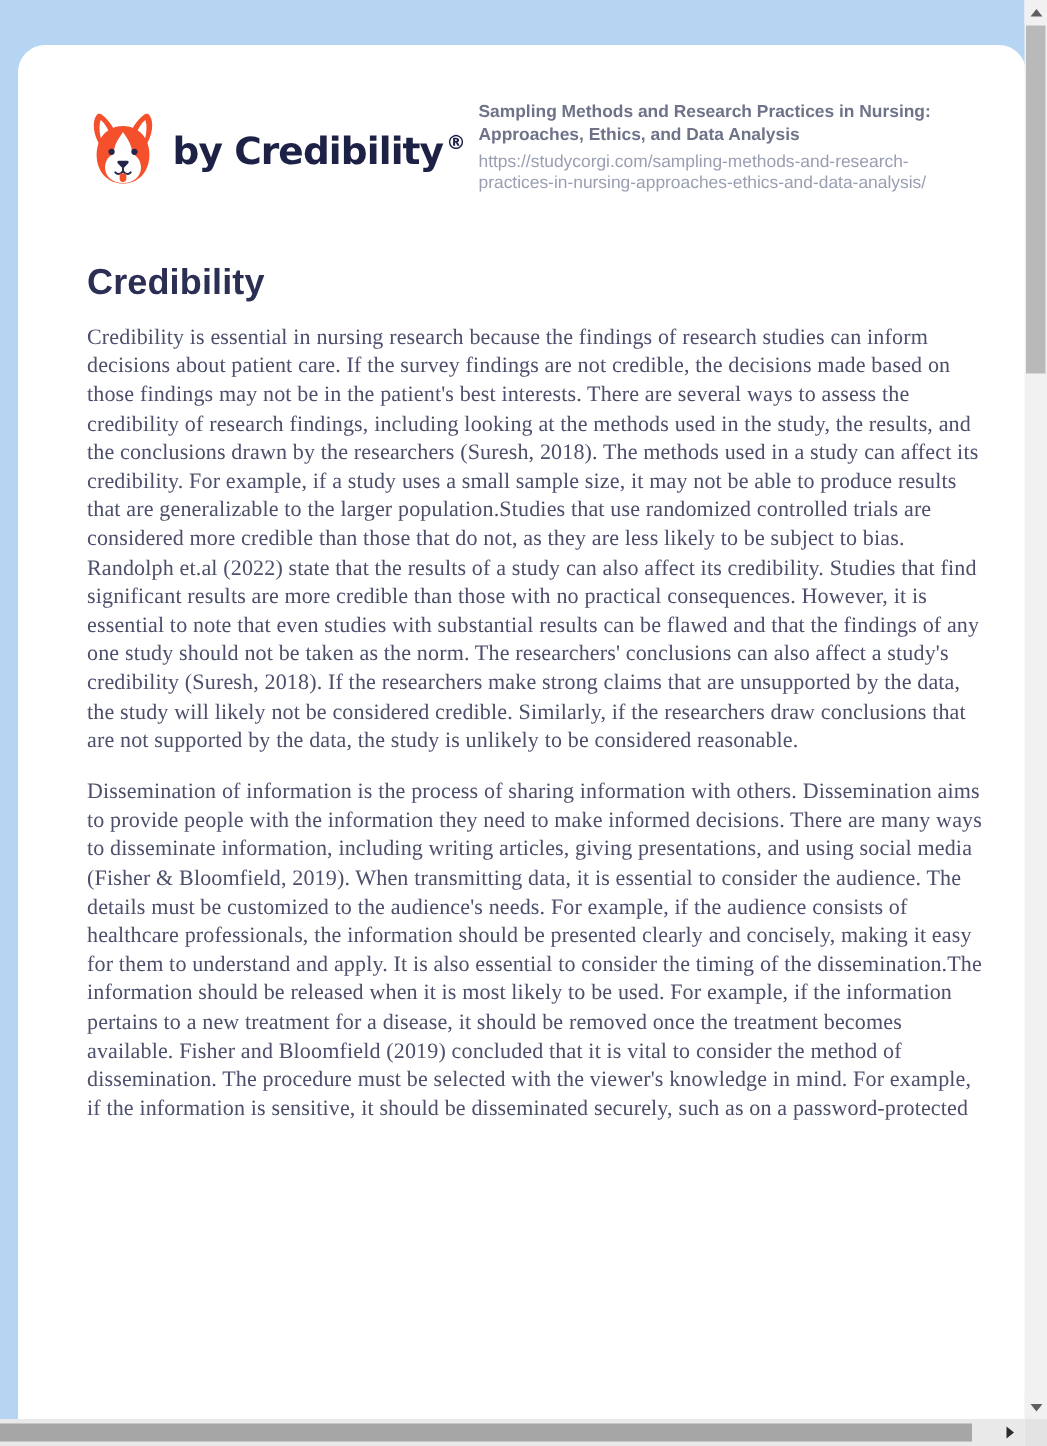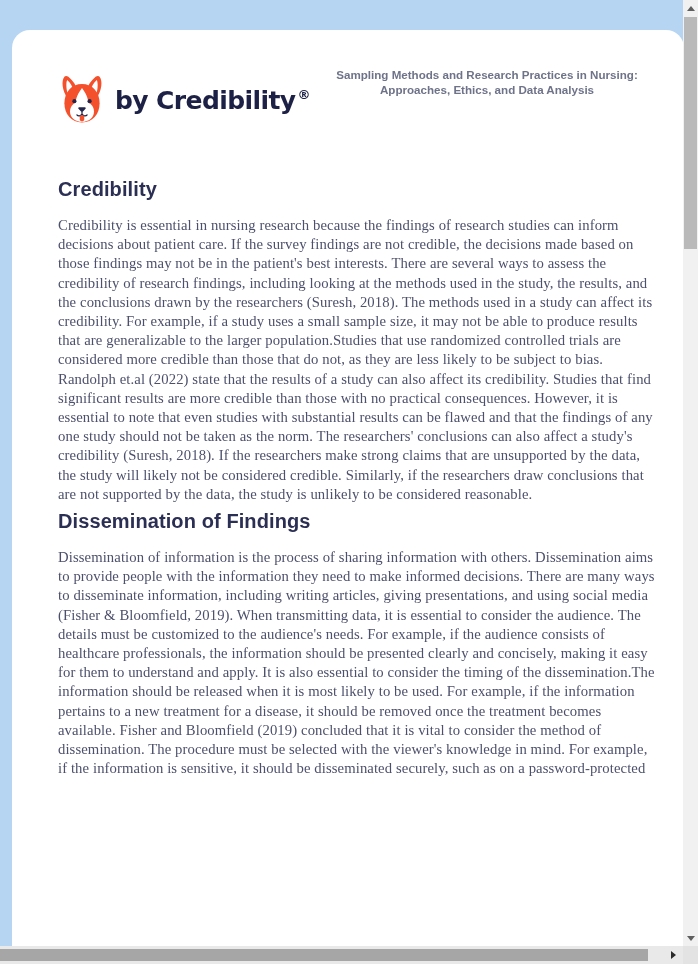--- a/index.html
+++ b/index.html
@@ -47,21 +47,21 @@
   }
   .reg-mark {
     font-size: 13px;
     vertical-align: 10px;
     font-weight: bold;
     color: #1d2145;
     margin-left: 2px;
   }
   .doc-meta {
     width: 336px;
-    text-align: center;
+    text-align: left;
     align-self: flex-start;
     padding-top: 0px;
   }
   .doc-title {
     font-size: 11.6px;
     font-weight: bold;
     color: #6e7389;
     line-height: 14.6px;
   }
   .doc-url {
@@ -69,21 +69,21 @@
     color: #9a9eb2;
     line-height: 14px;
     margin-top: 4px;
     overflow-wrap: anywhere;
   }
 
   
   .section-heading {
     font-family: "Liberation Sans", sans-serif;
     font-weight: bold;
-    font-size: 20px;
+    font-size: 24px;
     line-height: 24px;
     color: #2c2f54;
     letter-spacing: 0.1px;
   }
   .section-heading.first { margin-top: 45px; }
   .section-heading.second { margin-top: 4px; }
   .section-para {
     margin-top: 15px;
     font-size: 14.7px;
     line-height: 19.2px;
@@ -195,28 +195,28 @@
           <path d="M30 47 L30 49.6 M30 49.6 C28.2 52.4 25.2 52.6 23.6 50.6 M30 49.6 C31.8 52.4 34.8 52.6 36.4 50.6" stroke="#23264a" stroke-width="1.6" fill="none" stroke-linecap="round"></path>
 
           <path d="M27.2 51.5 L32.8 51.5 L32.8 56 C32.8 57.6 31.6 58.8 30 58.8 C28.4 58.8 27.2 57.6 27.2 56 Z" fill="#f4502c"></path>
         </svg>
       </span>
       <span class="brand"><span>by Credibility</span><span class="reg-mark">®</span></span>
     </div>
 
     <div class="doc-meta">
       <div class="doc-title">Sampling Methods and Research Practices in Nursing: Approaches, Ethics, and Data Analysis</div>
+      <div class="doc-url">https://studycorgi.com/sampling-methods-and-research-practices-in-nursing-approaches-ethics-and-data-analysis/</div>
     </div>
 
   </div>
 
   <h2 class="section-heading first">Credibility</h2>
   <p class="section-para">Credibility is essential in nursing research because the findings of research studies can inform decisions about patient care. If the survey findings are not credible, the decisions made based on those findings may not be in the patient's best interests. There are several ways to assess the credibility of research findings, including looking at the methods used in the study, the results, and the conclusions drawn by the researchers (Suresh, 2018). The methods used in a study can affect its credibility. For example, if a study uses a small sample size, it may not be able to produce results that are generalizable to the larger population.Studies that use randomized controlled trials are considered more credible than those that do not, as they are less likely to be subject to bias. Randolph et.al (2022) state that the results of a study can also affect its credibility. Studies that find significant results are more credible than those with no practical consequences. However, it is essential to note that even studies with substantial results can be flawed and that the findings of any one study should not be taken as the norm. The researchers' conclusions can also affect a study's credibility (Suresh, 2018). If the researchers make strong claims that are unsupported by the data, the study will likely not be considered credible. Similarly, if the researchers draw conclusions that are not supported by the data, the study is unlikely to be considered reasonable.</p>
 
-  <h2 class="section-heading second">Dissemination of Findings</h2>
   <p class="section-para">Dissemination of information is the process of sharing information with others. Dissemination aims to provide people with the information they need to make informed decisions. There are many ways to disseminate information, including writing articles, giving presentations, and using social media (Fisher &amp; Bloomfield, 2019). When transmitting data, it is essential to consider the audience. The details must be customized to the audience's needs. For example, if the audience consists of healthcare professionals, the information should be presented clearly and concisely, making it easy for them to understand and apply. It is also essential to consider the timing of the dissemination.The information should be released when it is most likely to be used. For example, if the information pertains to a new treatment for a disease, it should be removed once the treatment becomes available. Fisher and Bloomfield (2019) concluded that it is vital to consider the method of dissemination. The procedure must be selected with the viewer's knowledge in mind. For example, if the information is sensitive, it should be disseminated securely, such as on a password-protected</p>
 
 </div>
 
 <div class="v-scrollbar">
   <div class="v-btn up">
       <span class="tri-up"></span>
     </div>
   <div class="v-thumb"></div>
   <div class="v-btn down">

